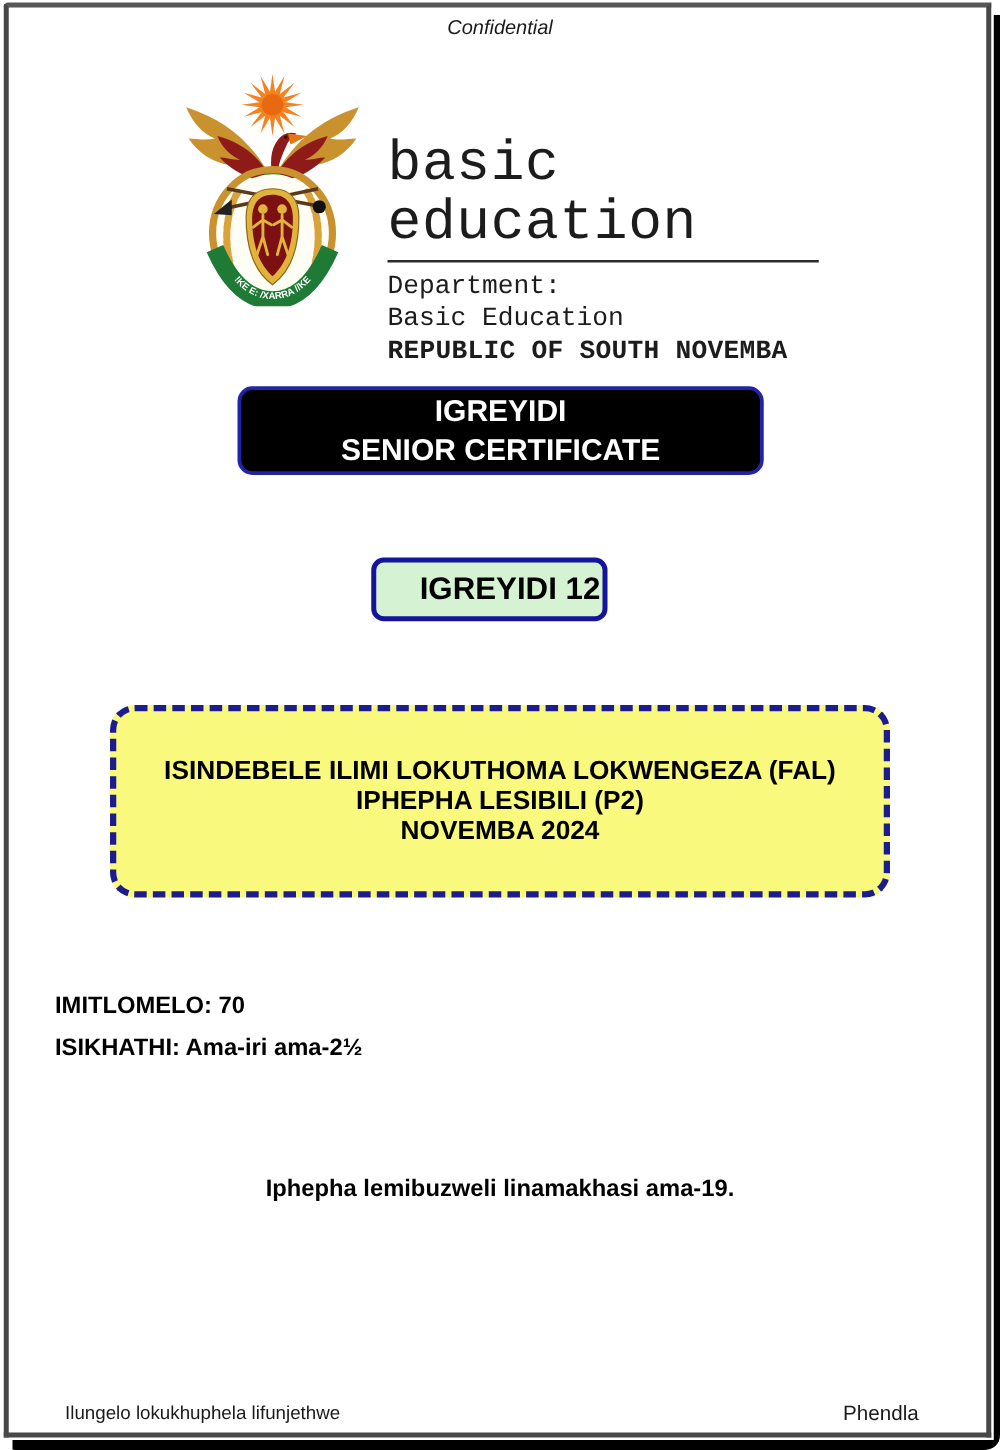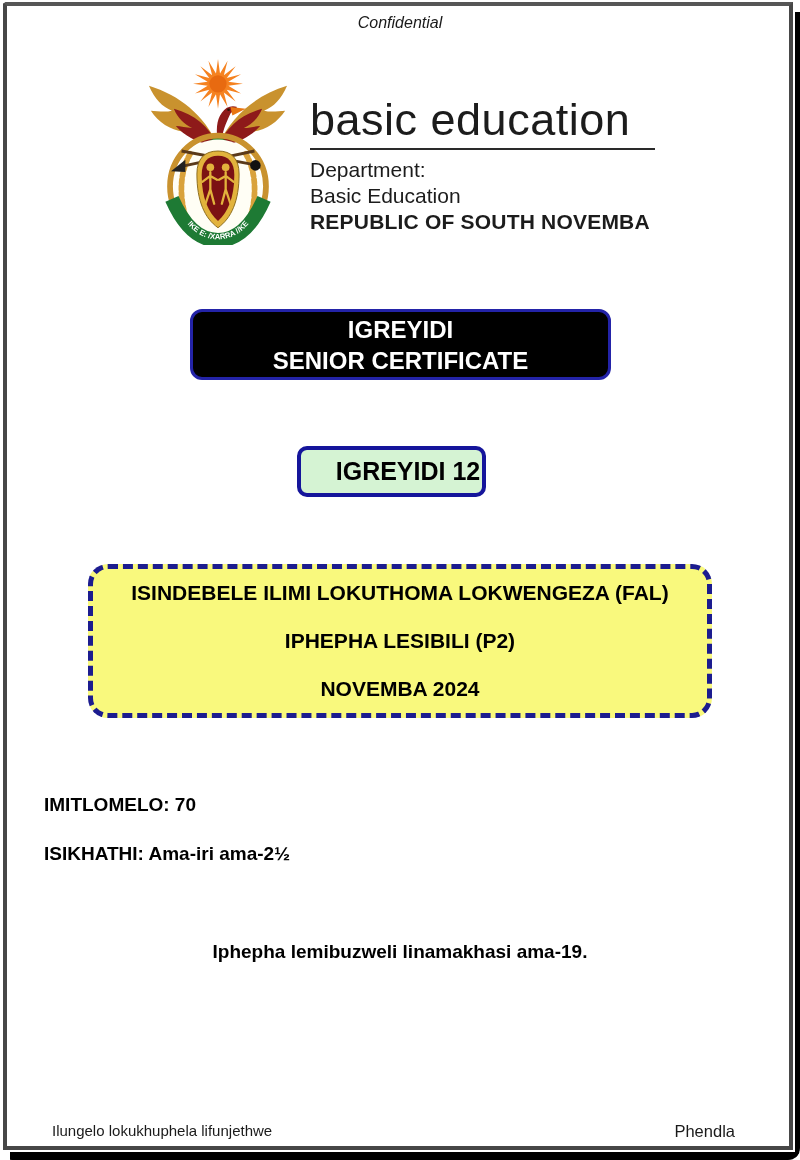--- a/index.html
+++ b/index.html
@@ -8,46 +8,46 @@
   .inner-frame { position: absolute; top: 2px; left: 3px; right: 7px; bottom: 10px;
                  border: 4px solid #474747; border-top-color: #565656; pointer-events: none; }
   .black-right { position: absolute; top: 12px; right: 0; width: 5px; bottom: 0; background: #000; }
   .black-bottom { position: absolute; left: 10px; right: 0; bottom: 0; height: 8px; background: #000; }
 
   .confidential { position: absolute; top: 14px; left: 0; width: 100%; text-align: center;
                   font-style: italic; font-size: 16px; color: #1a1a1a; }
 
   .logo { position: absolute; left: 140px; top: 57px; width: 156px; height: 188px; }
 
-  .brand-block { position: absolute; left: 310px; top: 96px; width: 360px; }
+  .brand-block { position: absolute; left: 310px; top: 108px; width: 360px; font-family: Liberation Mono, monospace; }
   .brand { font-size: 45px; font-weight: 400; letter-spacing: 0.5px; line-height: 1.05; color: #1c1c1c; }
   .brand-rule { width: 345px; height: 2px; background: #2a2a2a; margin-top: 5px; margin-bottom: 7px; }
   .dept-line { font-size: 21px; line-height: 26px; color: #1c1c1c; }
   .dept-line.bold { font-weight: bold; letter-spacing: 0.2px; }
 
   .cert-box { position: absolute; left: 190px; top: 309px; width: 421px; height: 71px;
               background: #000; border: 3px solid #2323a8; border-radius: 12px;
               display: flex; flex-direction: column; align-items: center; justify-content: center;
               color: #fff; font-weight: bold; font-size: 24px; line-height: 31px; text-align: center;
               box-sizing: border-box; }
 
   .grade-badge { position: absolute; left: 297px; top: 446px; width: 189px; height: 51px;
                  background: #d5f3d3; border: 4px solid #15159b; border-radius: 10px;
                  display: flex; align-items: center; justify-content: center;
                  font-weight: bold; font-size: 25px; color: #000; box-sizing: border-box; padding-left: 33px; }
 
   .exam-box { position: absolute; left: 88px; top: 564px; width: 624px; height: 154px;
               background: #f9f97d; border: 5px dashed #1c1c8f; border-radius: 20px;
               display: flex; flex-direction: column; align-items: center; justify-content: center;
-              gap: 24px; text-align: center; box-sizing: border-box; }
+              text-align: center; box-sizing: border-box; }
   .exam-line { font-weight: bold; font-size: 21px; color: #000; }
 
   .details { position: absolute; left: 44px; top: 760px; }
   .detail-line { font-weight: bold; font-size: 19px; color: #000; margin-top: 34px; }
-  .detail-line + .detail-line { margin-top: 27px; }
+  .detail-line + .detail-line { margin-top: 12px; }
 
   .note { position: absolute; top: 941px; left: 0; width: 100%; text-align: center;
           font-weight: bold; font-size: 19px; color: #000; }
 
   .footer-left  { position: absolute; left: 52px;  top: 1122px; font-size: 15px; color: #1a1a1a; }
   .footer-right { position: absolute; right: 65px; top: 1122px; font-size: 16.5px; color: #1a1a1a; }
 </style>
 </head>
 <body>
 

